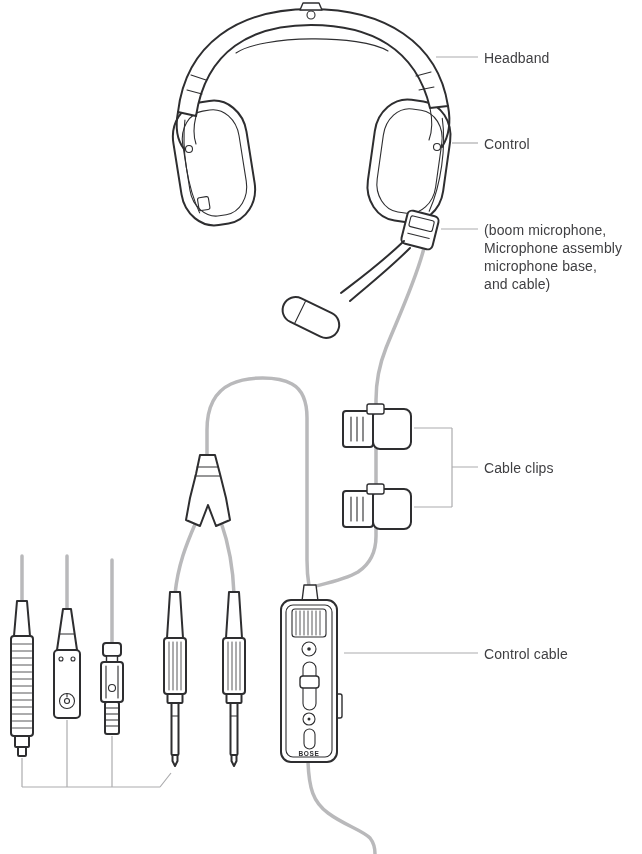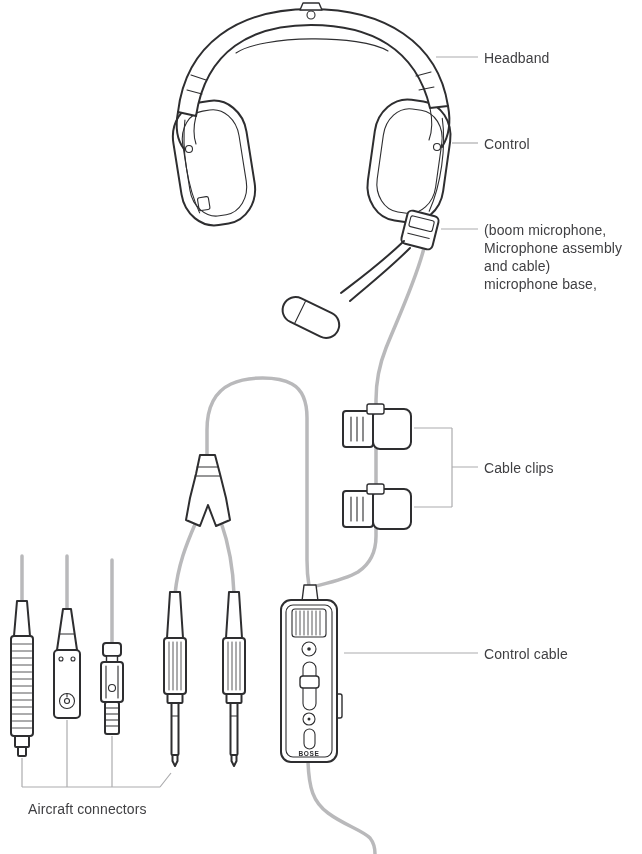--- a/index.html
+++ b/index.html
@@ -177,23 +177,22 @@
     </g>
   </svg>
 
   <div class="label" style="left:484px;top:49px">Headband</div>
 
   <div class="label" style="left:484px;top:135px">Control</div>
 
   <div class="label" style="left:484px;top:221px">
     <div>(boom microphone,</div>
     <div>Microphone assembly</div>
+    <div>microphone base,</div>
     <div>and cable)</div>
-    <div>microphone base,</div>
   </div>
 
   <div class="label" style="left:484px;top:459px">Cable clips</div>
 
   <div class="label" style="left:484px;top:645px">Control cable</div>
 
-  <div class="label" style="left:28px;top:800px">Aircraft connectors</div>
 
 </div>
 
 </body></html>

